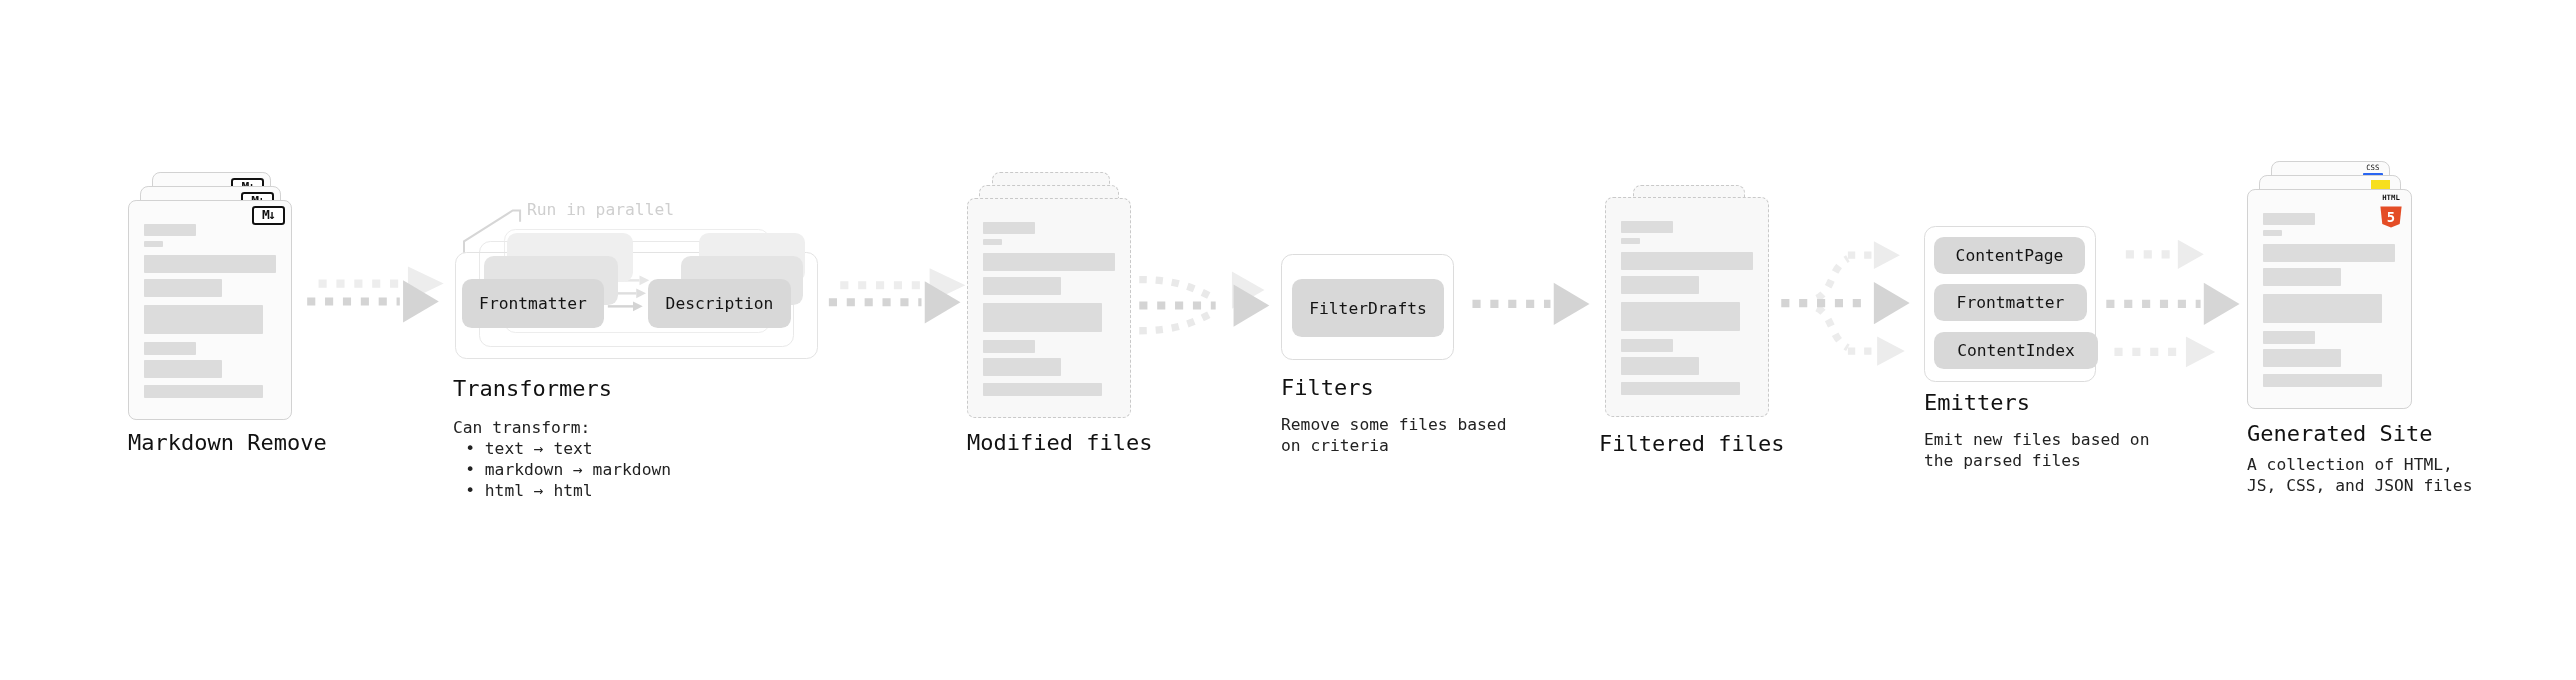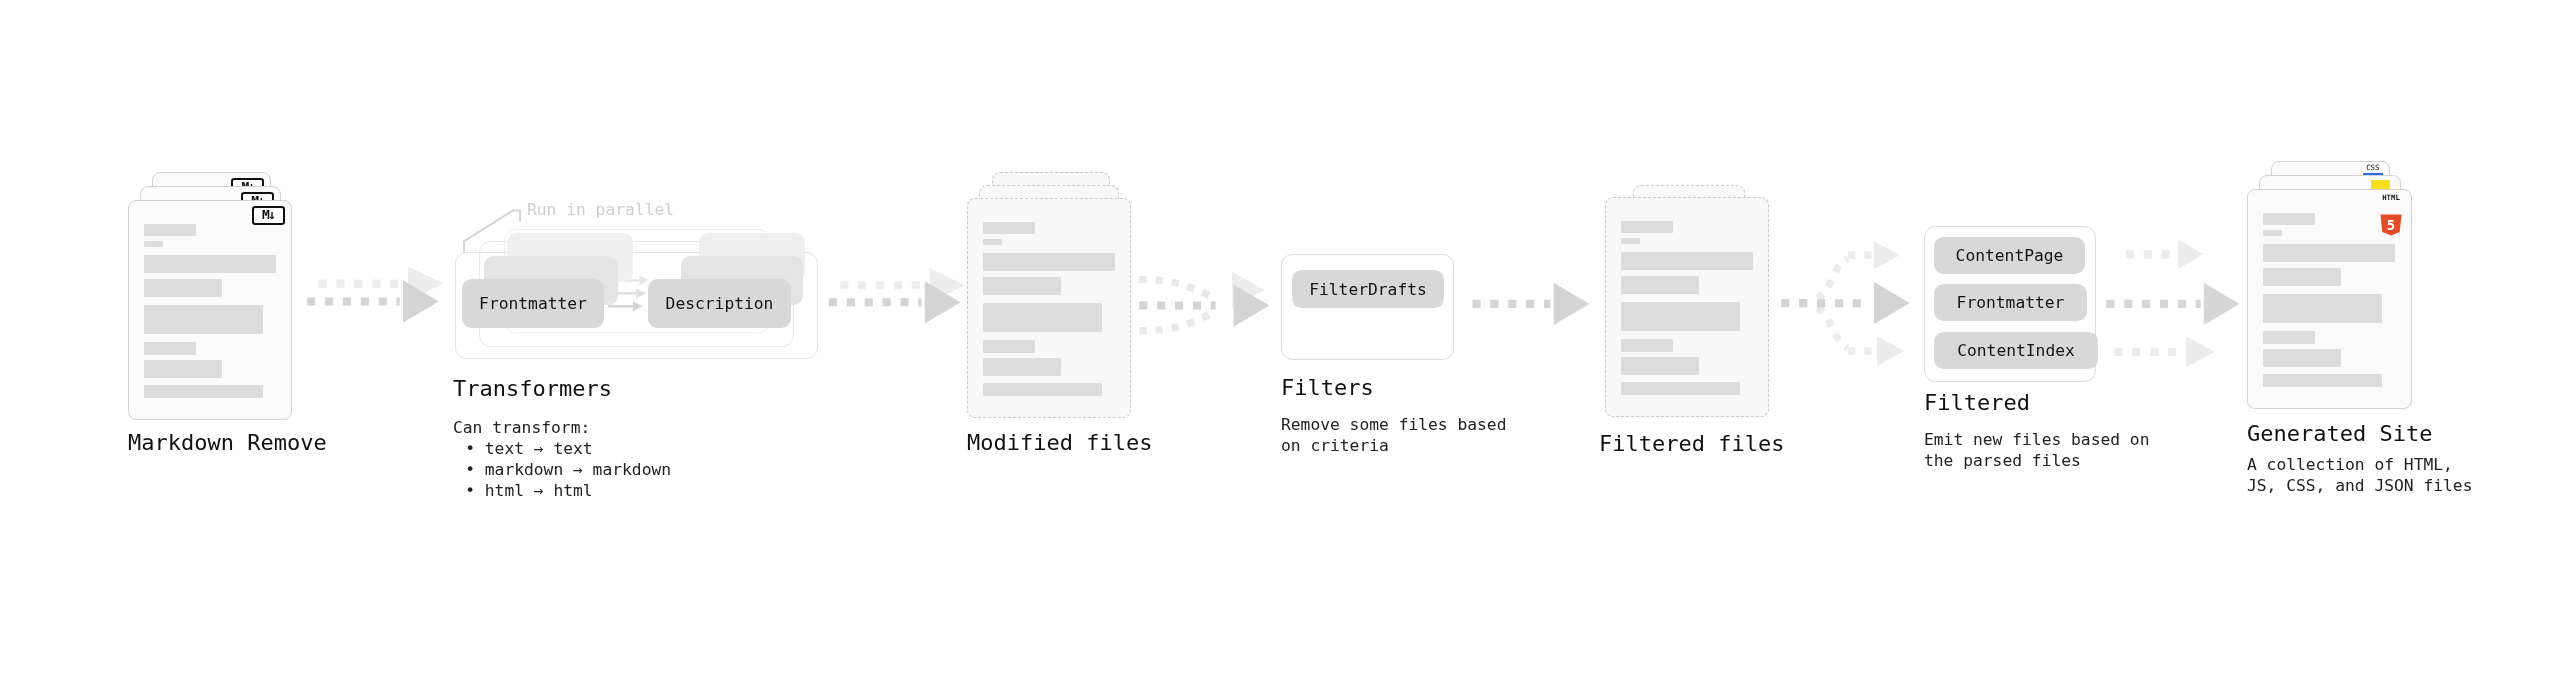--- a/index.html
+++ b/index.html
@@ -24,21 +24,21 @@
 
   .md-badge{position:absolute;top:4.9px;right:6.5px;width:32.5px;height:18.7px;
             border:2.4px solid #111;border-radius:3.3px;background:#fff;color:#111;
             font-weight:bold;font-size:13px;line-height:14px;text-align:center;
             letter-spacing:-1.6px;box-sizing:border-box;}
   .css-badge{position:absolute;top:3.3px;right:6.5px;width:20.3px;text-align:center;}
   .css-badge b{display:block;font-size:7.3px;line-height:6.5px;font-weight:normal;color:#111;}
   .css-badge i{display:block;height:3.3px;margin-top:0.8px;border-radius:0.8px;}
   .js-badge{position:absolute;top:4.1px;right:9.8px;width:19.5px;height:19.5px;}
   .html5-badge{position:absolute;top:4.1px;right:9px;width:22px;text-align:center;}
-  .html5-badge b{display:block;font-size:7.3px;line-height:7.3px;font-weight:bold;color:#111;margin-bottom:13px;}
+  .html5-badge b{display:block;font-size:7.3px;line-height:7.3px;font-weight:bold;color:#111;margin-bottom:5px;}
 
   
   .tbox{position:absolute;border:1.6px solid #e3e3e3;border-radius:11.4px;box-sizing:border-box;background:transparent;}
   .tbox.mid{border-color:#e9e9e9;}
   .tbox.back{border-color:#ededed;}
   .wbox{position:absolute;border:1.6px solid #dcdcdc;border-radius:11.4px;box-sizing:border-box;background:#fff;}
   .pill{position:absolute;background:#d8d8d8;border-radius:9.8px;color:#141414;
         font-size:16.3px;display:flex;align-items:center;justify-content:center;white-space:nowrap;}
   .pill.ghost1{background:#e4e4e4;}
   .pill.ghost2{background:#efefef;}
@@ -164,21 +164,21 @@
         <i class="bar b4"></i>
         <i class="bar b5"></i>
         <i class="bar b6"></i>
         <i class="bar b7"></i>
         <i class="bar b8"></i>
       </div>
   </div>
   <h2 class="stage-title" style="left:967px;top:430px">Modified files</h2>
 
   <div class="wbox" style="left:1281px;top:254px;width:173px;height:106px"></div>
-  <div class="pill" style="left:1292px;top:270px;width:152px;height:38px">FilterDrafts</div>
+  <div class="pill" style="left:1292px;top:279px;width:152px;height:58px">FilterDrafts</div>
   <h2 class="stage-title" style="left:1281px;top:375px">Filters</h2>
   <div class="desc" style="left:1281px;top:414px">
     <div>Remove some files based</div>
     <div>on criteria</div>
   </div>
 
   <div class="stack" style="left:1605px;top:185px;width:195px;height:276px">
     <div class="card dashed" style="left:28px;top:0;width:112px"></div>
     <div class="card dashed" style="left:0;top:12.2px;width:164px">
         <i class="bar b1"></i>
@@ -190,21 +190,21 @@
         <i class="bar b7"></i>
         <i class="bar b8"></i>
       </div>
   </div>
   <h2 class="stage-title" style="left:1599px;top:431px">Filtered files</h2>
 
   <div class="wbox" style="left:1924px;top:226px;width:172px;height:156px"></div>
   <div class="pill" style="left:1934px;top:237px;width:151px;height:37px">ContentPage</div>
   <div class="pill" style="left:1934px;top:284px;width:153px;height:37px">Frontmatter</div>
   <div class="pill" style="left:1934px;top:332px;width:164px;height:37px">ContentIndex</div>
-  <h2 class="stage-title" style="left:1924px;top:390px">Filtered</h2>
+  <h2 class="stage-title" style="left:1924px;top:390px">Emitters</h2>
   <div class="desc" style="left:1924px;top:429px">
     <div>Emit new files based on</div>
     <div>the parsed files</div>
   </div>
 
   <div class="stack" style="left:2247px;top:161px;width:195px;height:276px">
     <div class="card" style="left:24.4px;top:0;width:119px">
       <span class="css-badge">
         <b>CSS</b>
         <i style="background: rgb(41, 101, 241);"></i>

